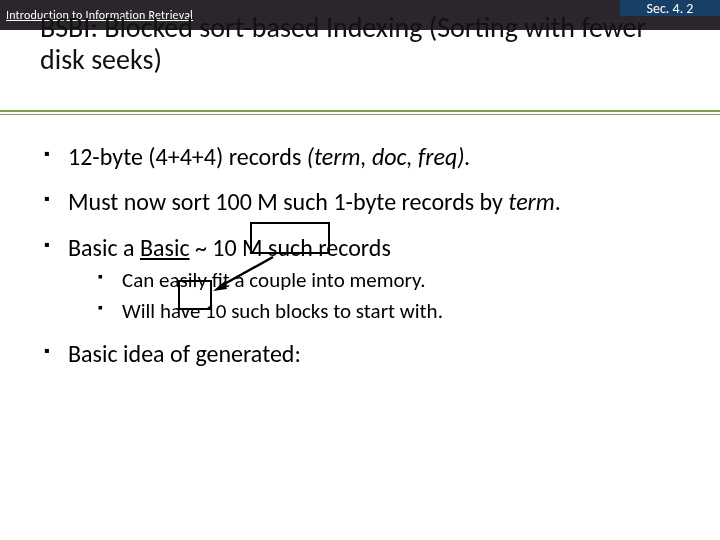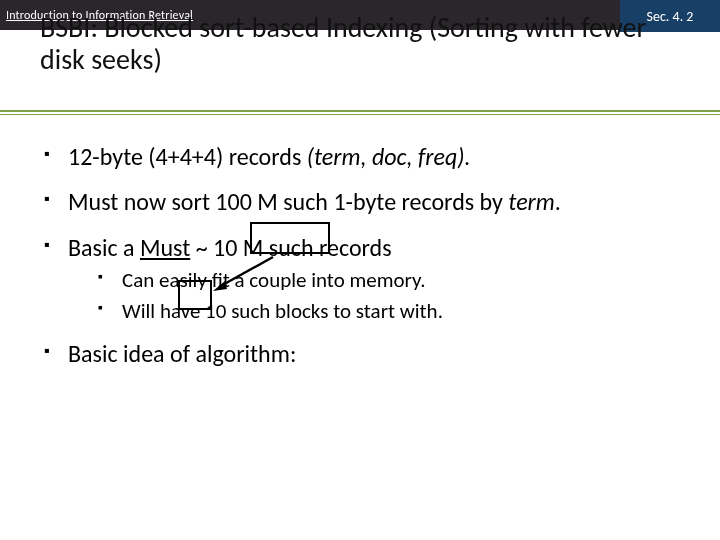--- a/index.html
+++ b/index.html
@@ -1,20 +1,20 @@
 <!DOCTYPE html>
 <html><head>
 <meta charset="utf-8">
 <style>
   * { margin: 0; padding: 0; box-sizing: border-box; }
   html, body { width: 720px; height: 540px; font-family: Calibri, "Segoe UI", Arial, sans-serif; background: #fff; color: #000; overflow: hidden; }
   .slide { position: relative; width: 720px; height: 540px; }
   .topbar { position: absolute; top: 0; left: 0; right: 0; height: 30px; background: #2a262b; color: #fff; font-size: 12px; display: flex; align-items: center; justify-content: space-between; padding: 0 10px 0 6px; letter-spacing: 0.2px; }
   .topbar .left { text-decoration: underline; }
-  .sectag { position: absolute; top: 0; right: 0; width: 100px; height: 32px; background: #183f66; color: #fff; font-size: 14px; display: flex; align-items: center; justify-content: center; }
+  .sectag { position: absolute; top: 0; right: 0; width: 100px; height: 16px; background: #183f66; color: #fff; font-size: 14px; display: flex; align-items: center; justify-content: center; }
   .title { position: absolute; top: 12px; left: 40px; right: 30px; font-size: 28px; line-height: 1.15; font-weight: 400; color: #111; }
   .ruleline { position: absolute; top: 110px; left: 0; right: 0; height: 0; }
   .ruleline::before { content: ""; display: block; position: absolute; left: 0; right: 0; top: 0; border-top: 2px solid #7fa046; }
   .ruleline::after { content: ""; display: block; position: absolute; left: 0; right: 0; top: 4px; border-top: 1px solid #7fa046; }
   .body { position: absolute; top: 128px; left: 40px; right: 30px; font-size: 24px; line-height: 1.35; }
   ul.lvl1 { list-style: none; }
   ul.lvl1 > li { position: relative; padding-left: 28px; margin: 13px 0; }
   ul.lvl1 > li::before { content: "\25AA"; position: absolute; left: 4px; top: 2px; font-size: 16px; color: #000; }
   ul.lvl2 { list-style: none; margin-top: 2px; }
   ul.lvl2 > li { position: relative; padding-left: 28px; margin: 2px 0 2px 26px; font-size: 21px; }
@@ -39,28 +39,28 @@
 
 <div class="body">
   <ul class="lvl1">
     <li>
       <span>12-byte (4+4+4) records </span><span class="italic">(term, doc, freq).</span>
     </li>
     <li>
       <span>Must now sort 100 M such 1-byte records by </span><span class="italic">term</span><span>.</span>
     </li>
     <li>
-      <span>Basic a </span><span class="uline">Must</span><span> ~ 10 M such records</span>
+      <span>Basic a </span><span class="uline">Basic</span><span> ~ 10 M such records</span>
       <ul class="lvl2">
         <li><span>Can easily fit a couple into memory.</span></li>
         <li><span>Will have 10 such blocks to start with.</span></li>
       </ul>
     </li>
     <li>
-      <span>Basic idea of algorithm:</span>
+      <span>Basic idea of generated:</span>
       <ul class="lvl2">
       </ul>
     </li>
   </ul>
 </div>
 
 <div class="box1"></div>
 <svg class="arrow1" viewBox="0 0 80 40">
   <line x1="62" y1="4" x2="8" y2="34" stroke="#000" stroke-width="2.5"></line>
   <polygon points="2,38 14,28 16,36" fill="#000"></polygon>

